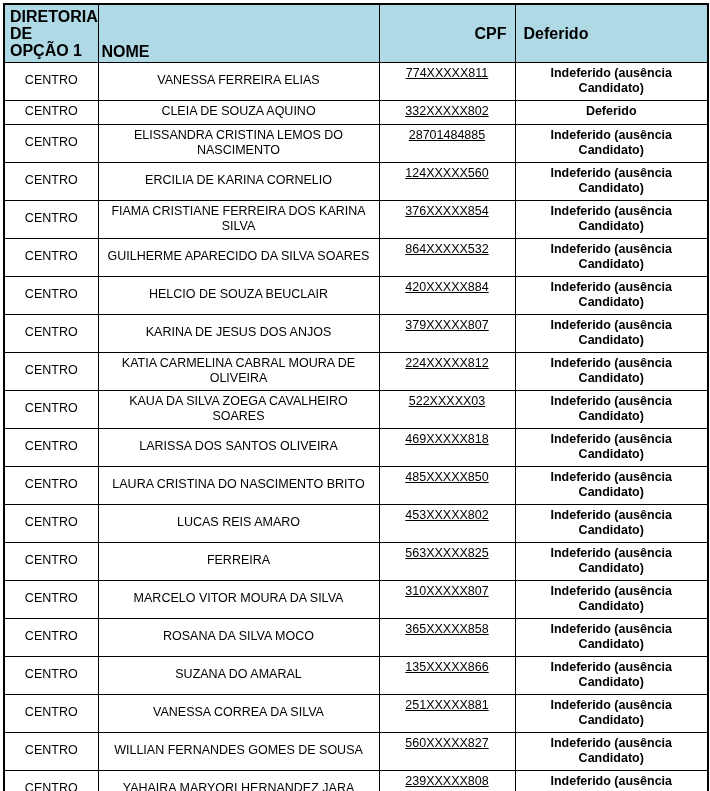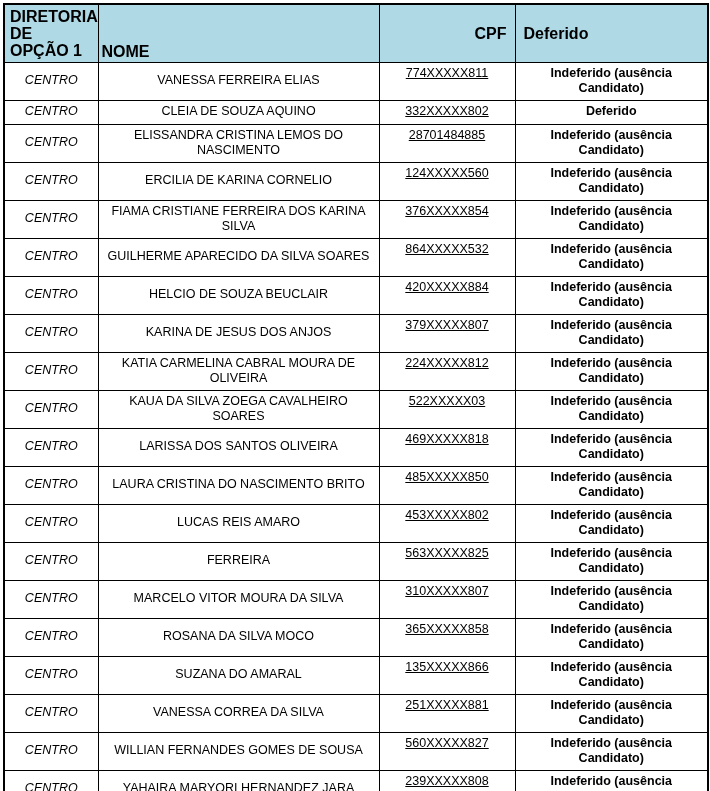--- a/index.html
+++ b/index.html
@@ -54,21 +54,21 @@
     vertical-align: middle;
     padding: 2px 4px 2px 8px;
   }
   tbody td {
     font-size: 12.5px;
     line-height: 15.5px;
     text-align: center;
     padding: 3px 4px;
     height: 24px;
   }
-  td.col-diretoria { vertical-align: middle; font-style: italic; }
+  td.col-diretoria { vertical-align: middle; }
   td.col-nome      { vertical-align: middle; }
   td.col-cpf       { vertical-align: top; text-decoration: underline; }
   td.col-resultado { vertical-align: middle; font-weight: bold; }
 </style>
 </head>
 <body>
 
 <div class="page">
   <table class="results">
     <colgroup>

